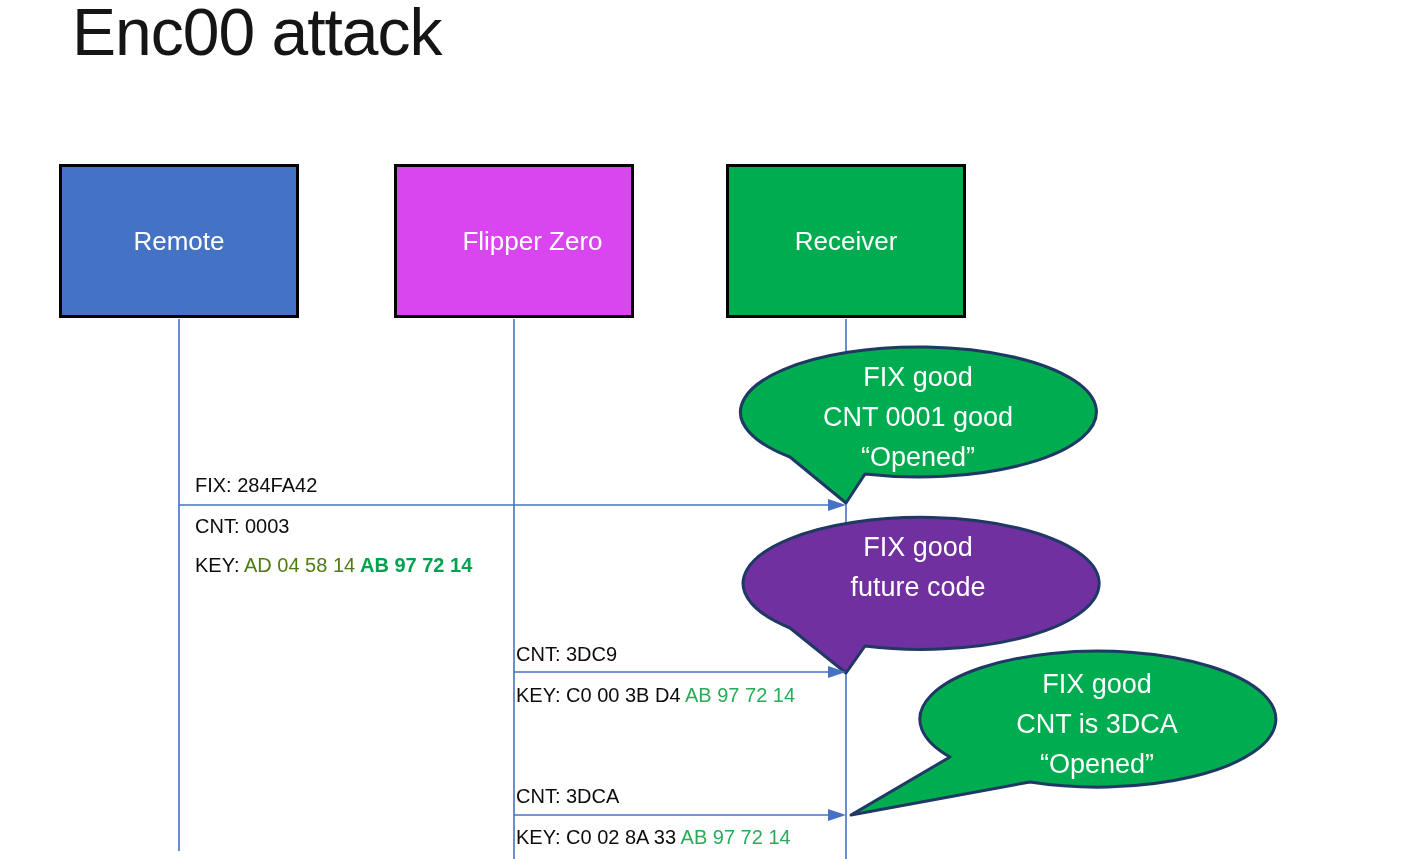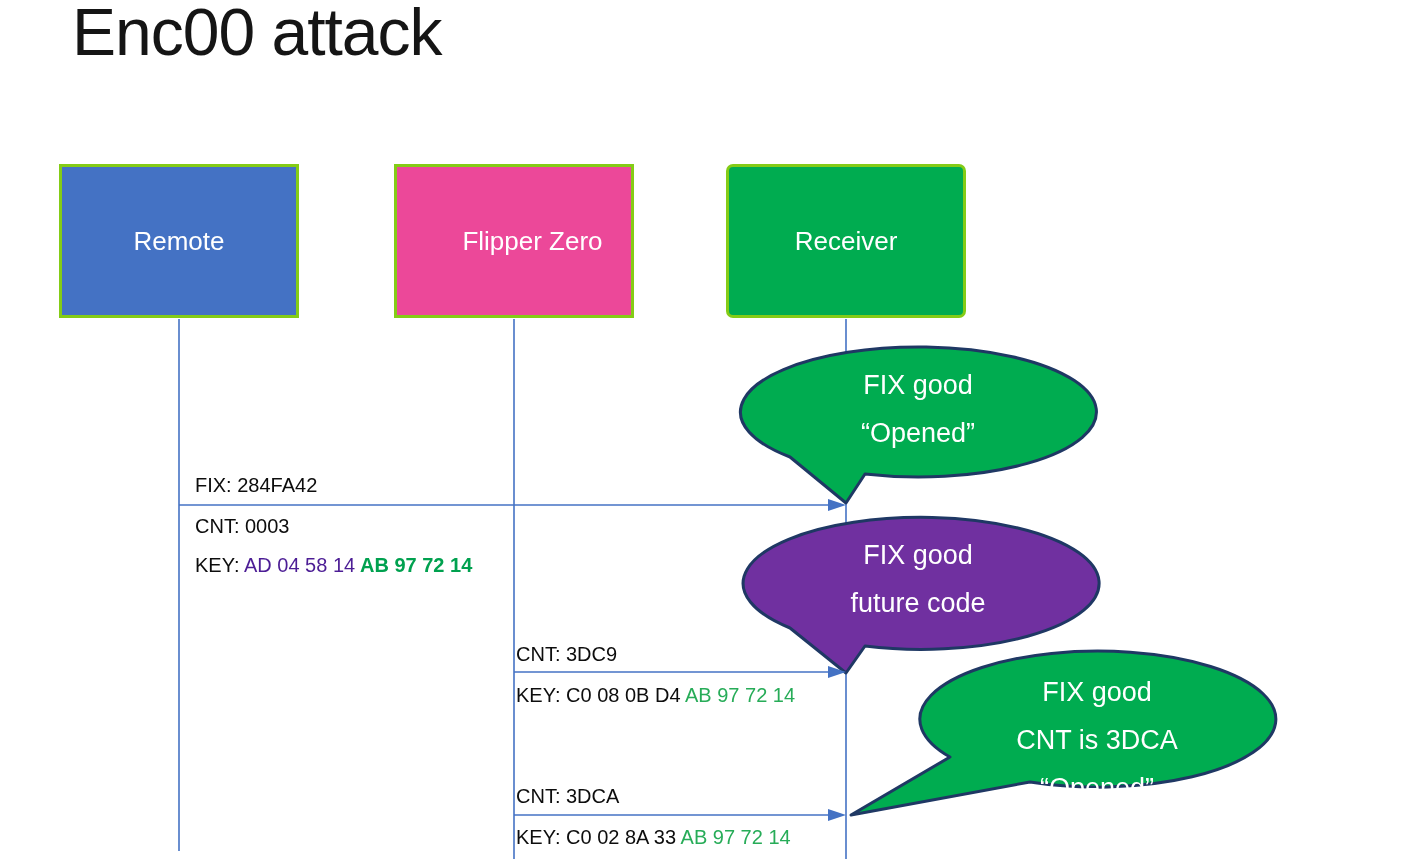--- a/index.html
+++ b/index.html
@@ -1,33 +1,33 @@
 <!DOCTYPE html>
 <html><head>
 <meta charset="utf-8">
 <style>
   html,body{margin:0;padding:0;background:#fff;}
   .canvas{position:relative;width:1408px;height:859px;background:#ffffff;overflow:hidden;
           font-family:"Liberation Sans",sans-serif;}
   .title{position:absolute;left:72px;top:-6px;font-size:66px;font-weight:400;
          letter-spacing:-1px;color:#151515;margin:0;}
   .actor{position:absolute;top:164px;width:240px;height:154px;box-sizing:border-box;
-         border:3px solid #84cc16;display:flex;align-items:center;justify-content:center;}
+         border:3px solid #000000;display:flex;align-items:center;justify-content:center;}
   .actor span{color:#ffffff;font-size:26px;}
   .actor.remote{left:59px;background:#4472C4;}
-  .actor.flipper{left:394px;background:#ec4899;padding-left:37px;}
-  .actor.receiver{left:726px;background:#00AC50;border-radius:7px;}
+  .actor.flipper{left:394px;background:#d946ef;padding-left:37px;}
+  .actor.receiver{left:726px;background:#00AC50;}
   svg.overlay{position:absolute;left:0;top:0;width:1408px;height:859px;}
   .msg{position:absolute;font-size:20px;color:#0D0D0D;white-space:nowrap;line-height:31px;}
-  .key-red{color:#4c1d95;}
+  .key-red{color:#4d7c0f;}
   .key-green-bold{color:#00A14F;font-weight:bold;}
   .key-green{color:#27AC58;}
   .callout-text{position:absolute;width:330px;text-align:center;color:#ffffff;
                 font-size:27px;line-height:40px;}
-  .callout-text div{white-space:nowrap;margin-top:8px;}
+  .callout-text div{white-space:nowrap;}
 </style>
 </head>
 <body>
 
 <div class="canvas">
 
   <h1 class="title">Enc00 attack</h1>
 
   <div class="actor remote">
     <span>Remote</span>
@@ -59,30 +59,31 @@
   </svg>
 
   <div class="msg" style="left:195px;top:470px">FIX: 284FA42</div>
   <div class="msg" style="left:195px;top:511px">CNT: 0003</div>
   <div class="msg" style="left:195px;top:550px">
     <span>KEY:</span><span class="key-red"> AD 04 58 14</span><span class="key-green-bold"> AB 97 72 14</span>
   </div>
 
   <div class="msg" style="left:516px;top:639px">CNT: 3DC9</div>
   <div class="msg" style="left:516px;top:680px">
-    <span>KEY: C0 08 0B D4</span><span class="key-green"> AB 97 72 14</span>
+    <span>KEY: C0 00 3B D4</span><span class="key-green"> AB 97 72 14</span>
   </div>
 
   <div class="msg" style="left:516px;top:781px">CNT: 3DCA</div>
   <div class="msg" style="left:516px;top:822px">
     <span>KEY: C0 02 8A 33</span><span class="key-green"> AB 97 72 14</span>
   </div>
 
   <div class="callout-text" style="left:753px;top:357px">
     <div>FIX good</div>
+    <div>CNT 0001 good</div>
     <div>“Opened”</div>
   </div>
   <div class="callout-text" style="left:753px;top:527px">
     <div>FIX good</div>
     <div>future code</div>
   </div>
   <div class="callout-text" style="left:932px;top:664px">
     <div>FIX good</div>
     <div>CNT is 3DCA</div>
     <div>“Opened”</div>

